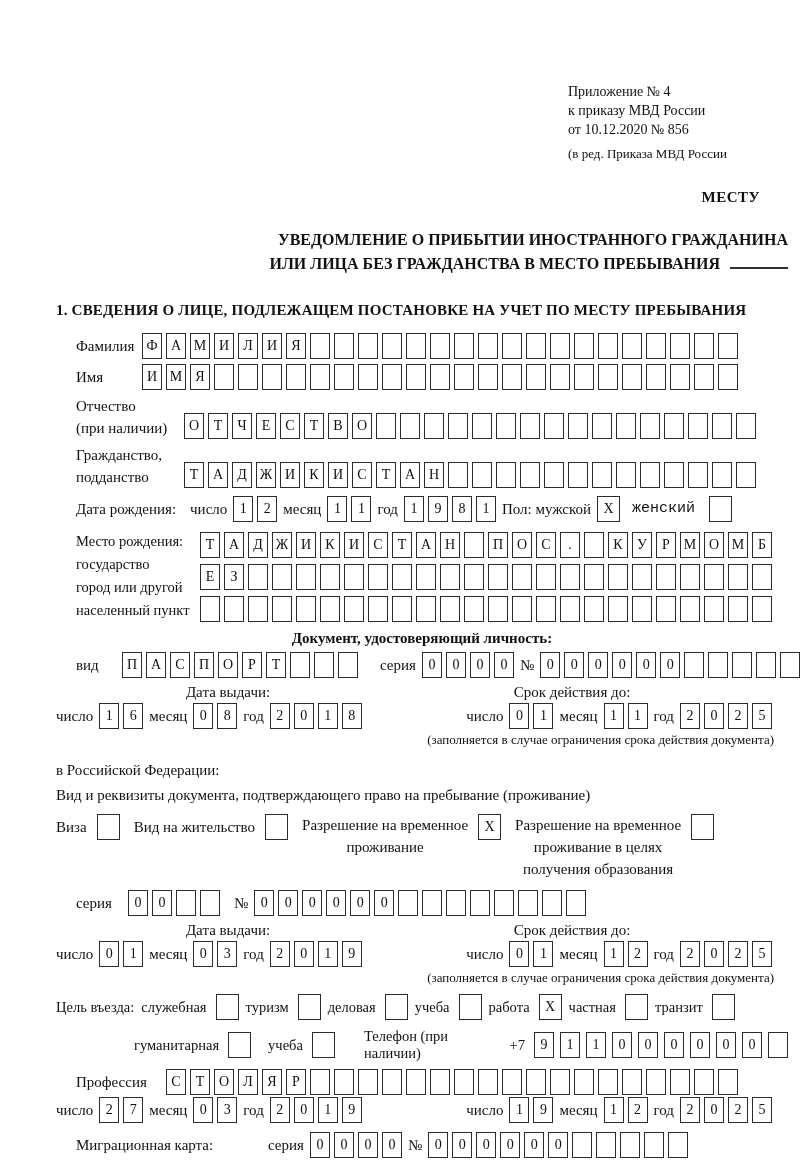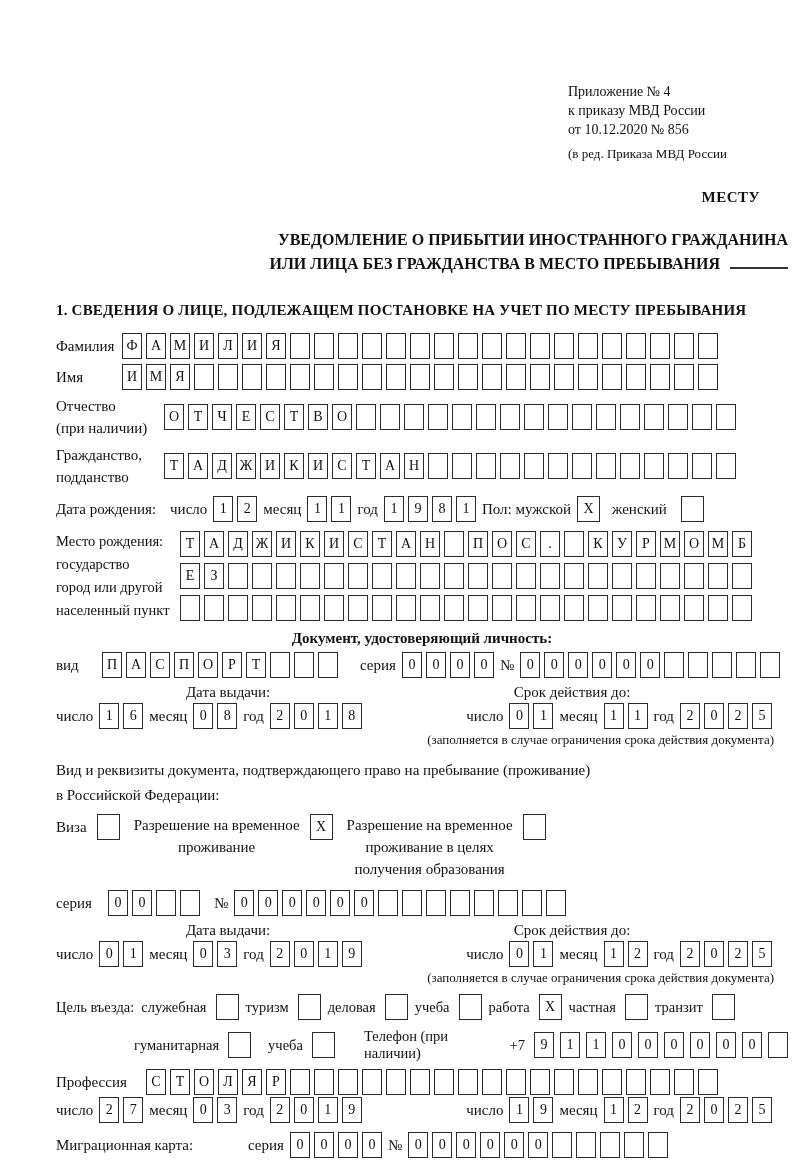--- a/index.html
+++ b/index.html
@@ -10,21 +10,21 @@
   .annex { margin-left:auto; width:220px; font-size:14px; line-height:19px;margin-top:48px; }
   .annex .small { font-size:13px; margin-top:6px; line-height:18px; }
   .forma { text-align:right; font-weight:bold; font-size:15px; margin:26px 28px 0 0; letter-spacing:.5px; }
 
   
   .title { text-align:right; font-weight:bold; font-size:16px; line-height:24px; margin-top:22px; }
   .title .uline { display:inline-block; width:58px; border-bottom:2px solid #333; height:14px; margin-left:10px; }
   .sect { font-weight:bold; font-size:15px; margin-top:26px; letter-spacing:.2px; }
 
   
-  .row { display:flex; align-items:center; margin-top:5px; }
+  .row { display:flex; align-items:flex-end; margin-top:5px;margin-left:20px; }
   .flabel { font-size:15px; line-height:26px; flex:0 0 auto; }
   .lbl2 { font-size:15px; line-height:22px; flex:0 0 auto; }
   .cells { display:flex; column-gap:4px; flex:0 0 auto; }
   .cell { box-sizing:border-box; flex:0 0 auto; width:20px; height:26px; border:1.6px solid #2b2b2b;
           display:flex; align-items:center; justify-content:center; font-size:14px; background:#fff; }
   .checkbox { width:23px; }
   .ilabel { font-size:15px; line-height:26px; flex:0 0 auto; padding:0 6px 0 6px; }
   .stack { display:flex; flex-direction:column; row-gap:6px; }
 
   
@@ -212,21 +212,21 @@
     <div class="cells">
         <span class="cell">1</span>
         <span class="cell">9</span>
         <span class="cell">8</span>
         <span class="cell">1</span>
       </div>
     <div class="ilabel">
       <span>Пол:</span>&nbsp;<span>мужской</span>
     </div>
     <span class="cell checkbox">X</span>
-    <div class="ilabel" style="padding-left:12px;">женский</div>
+    <div class="ilabel" style="padding-left:12px;font-family:Liberation Mono, monospace;">женский</div>
     <span class="cell checkbox" style="margin-left:8px;"></span>
   </div>
 
   <div class="row" style="margin-top:8px;">
     <div style="width:124px;flex:0 0 auto;font-size:14.5px;line-height:23px;">
       <div>Место рождения:</div>
       <div>государство</div>
       <div>город или другой</div>
       <div>населенный пункт</div>
     </div>
@@ -391,27 +391,31 @@
           <span class="cell">2</span>
           <span class="cell">0</span>
           <span class="cell">2</span>
           <span class="cell">5</span>
         </div>
     </div>
   </div>
   <div class="note">(заполняется в случае ограничения срока действия документа)</div>
 
   <div class="intro">
+    <div>в Российской Федерации:</div>
     <div>Вид и реквизиты документа, подтверждающего право на пребывание (проживание)</div>
-    <div>в Российской Федерации:</div>
   </div>
 
   <div class="opts">
     <div class="opt">
       <span class="flabel">Виза</span>
+      <span class="cell checkbox"></span>
+    </div>
+    <div class="opt">
+      <span class="flabel">Вид на жительство</span>
       <span class="cell checkbox"></span>
     </div>
     <div class="opt">
       <div class="optlines">
         <div>Разрешение на временное</div>
         <div>проживание</div>
       </div>
       <span class="cell checkbox">X</span>
     </div>
     <div class="opt">

